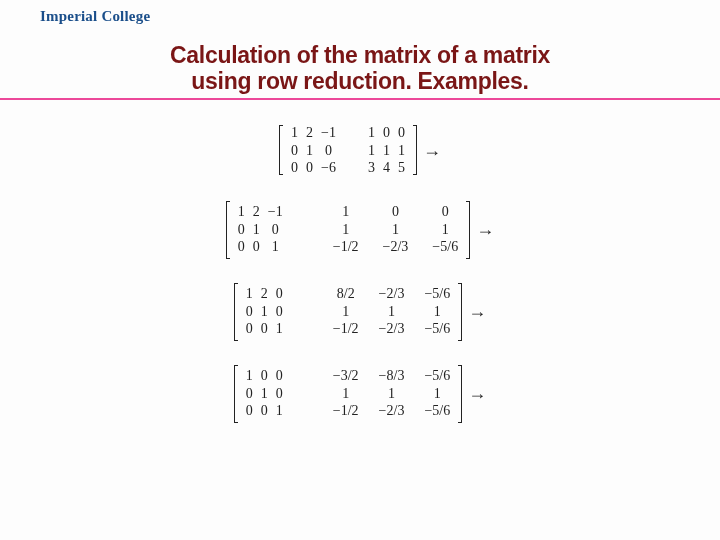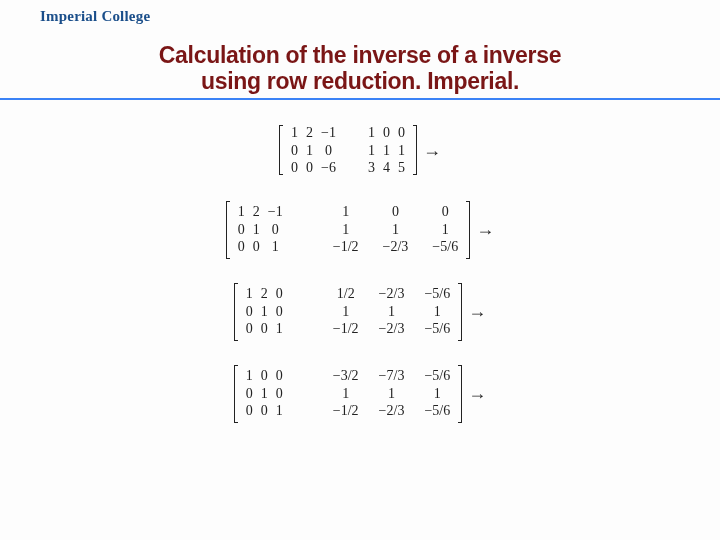--- a/index.html
+++ b/index.html
@@ -7,21 +7,21 @@
     width: 720px;
     height: 540px;
     background: #fdfdfd;
     font-family: "Times New Roman", serif;
     position: relative;
     overflow: hidden;
   }
   .header {
     position: relative;
     height: 100px;
-    border-bottom: 2px solid #3b82f6;
+    border-bottom: 2px solid #ec4899;
   }
   .logo {
     position: absolute;
     left: 40px;
     top: 8px;
     font-family: Georgia, "Times New Roman", serif;
     font-weight: bold;
     color: #1a4e8a;
     line-height: 1.15;
   }
@@ -83,22 +83,22 @@
   .gapbig { width: 34px; }
 </style>
 </head>
 <body>
 
 <div class="header">
   <div class="logo">
     <div class="line1">Imperial College</div>
   </div>
   <div class="title">
-    <div>Calculation of the inverse of a inverse</div>
-    <div>using row reduction. Imperial.</div>
+    <div>Calculation of the matrix of a matrix</div>
+    <div>using row reduction. Examples.</div>
   </div>
 </div>
 
 <div class="content">
 
   <div class="mrow">
     <div class="lb h50"></div>
     <div class="mat" style="grid-template-columns:repeat(3,auto);">
       <span>1</span>
         <span>2</span>
@@ -163,21 +163,21 @@
         <span>0</span>
       <span>0</span>
         <span>1</span>
         <span>0</span>
       <span>0</span>
         <span>0</span>
         <span>1</span>
     </div>
     <div class="gapbig"></div>
     <div class="mat" style="grid-template-columns:repeat(3,auto);column-gap:12px;">
-      <span>1/2</span>
+      <span>8/2</span>
         <span>−2/3</span>
         <span>−5/6</span>
       <span>1</span>
         <span>1</span>
         <span>1</span>
       <span>−1/2</span>
         <span>−2/3</span>
         <span>−5/6</span>
     </div>
     <div class="rb h58"></div>
@@ -193,21 +193,21 @@
       <span>0</span>
         <span>1</span>
         <span>0</span>
       <span>0</span>
         <span>0</span>
         <span>1</span>
     </div>
     <div class="gapbig"></div>
     <div class="mat" style="grid-template-columns:repeat(3,auto);column-gap:12px;">
       <span>−3/2</span>
-        <span>−7/3</span>
+        <span>−8/3</span>
         <span>−5/6</span>
       <span>1</span>
         <span>1</span>
         <span>1</span>
       <span>−1/2</span>
         <span>−2/3</span>
         <span>−5/6</span>
     </div>
     <div class="rb h58"></div>
     <span class="arrow">→</span>

